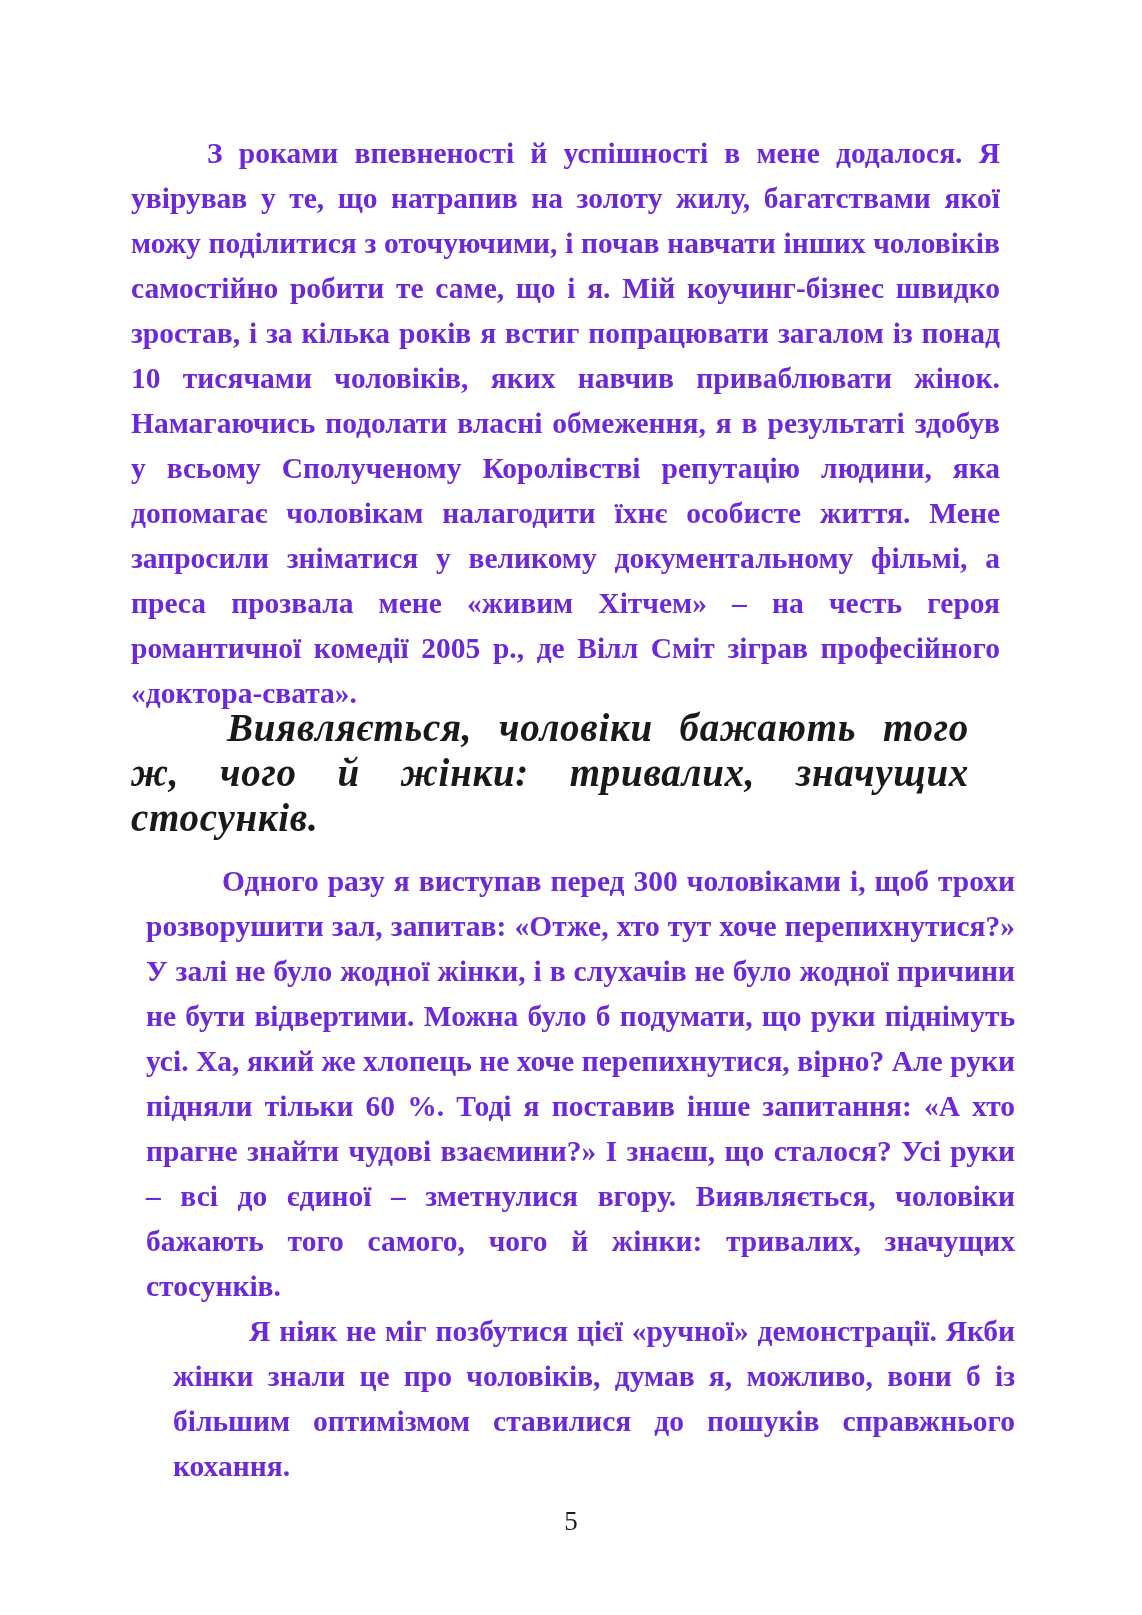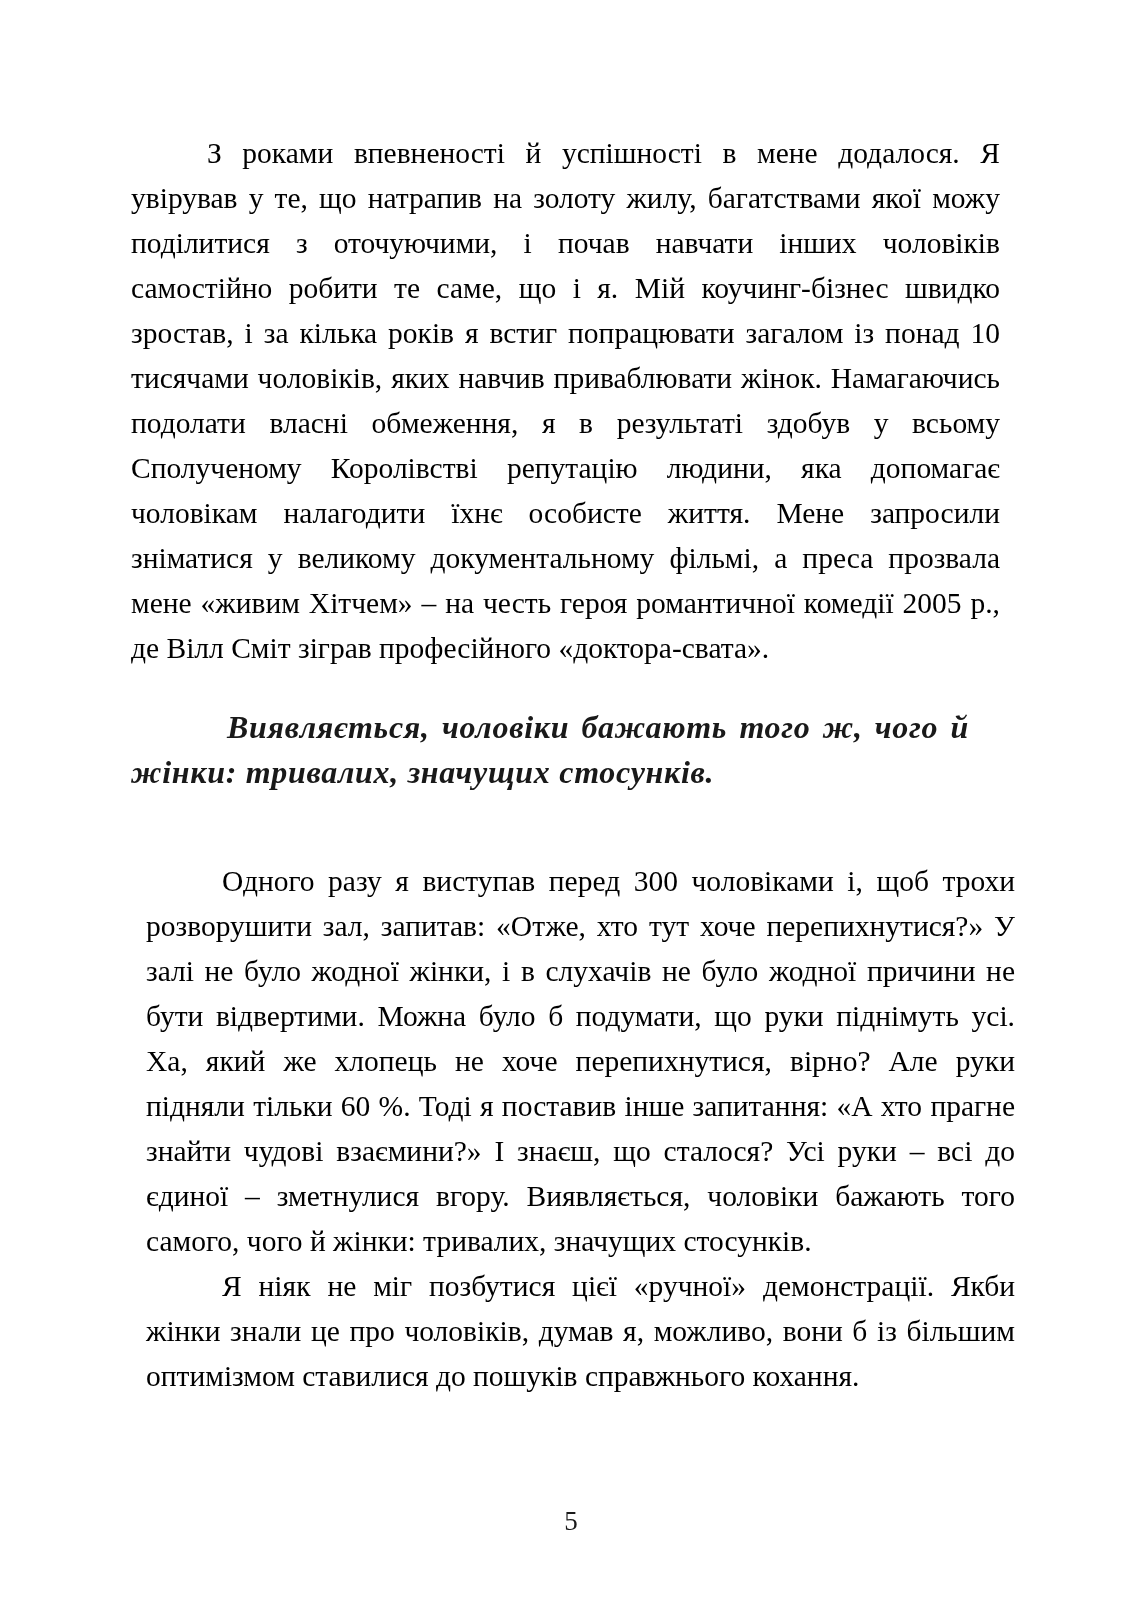--- a/index.html
+++ b/index.html
@@ -27,31 +27,33 @@
     width: 869px;
   }
 
   .body-par {
     margin: 0;
     font-size: 29.5px;
     line-height: 45px;
     text-align: justify;
     text-justify: inter-word;
     text-indent: 76px;
-    color: #000000;
+    color: #6d28d9;
+    font-weight: bold;
     -webkit-font-smoothing: antialiased;
   }
 
   .body-par + .body-par {
     margin-top: 0;
+    margin-left: 27px;
   }
 
   .pull-quote {
     margin: 0;
-    font-size: 32px;
+    font-size: 39px;
     line-height: 45px;
     font-weight: bold;
     font-style: italic;
     letter-spacing: 0.7px;
     text-align: justify;
     text-justify: inter-word;
     text-indent: 96px;
     color: #191919;
   }
 

